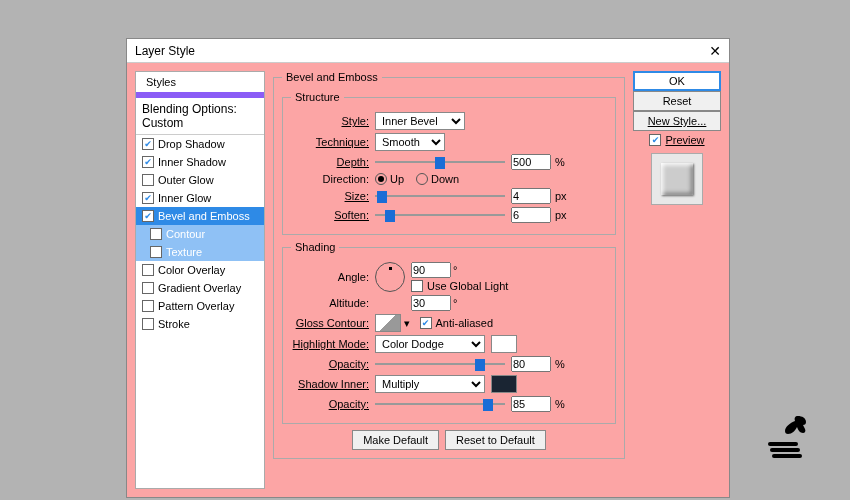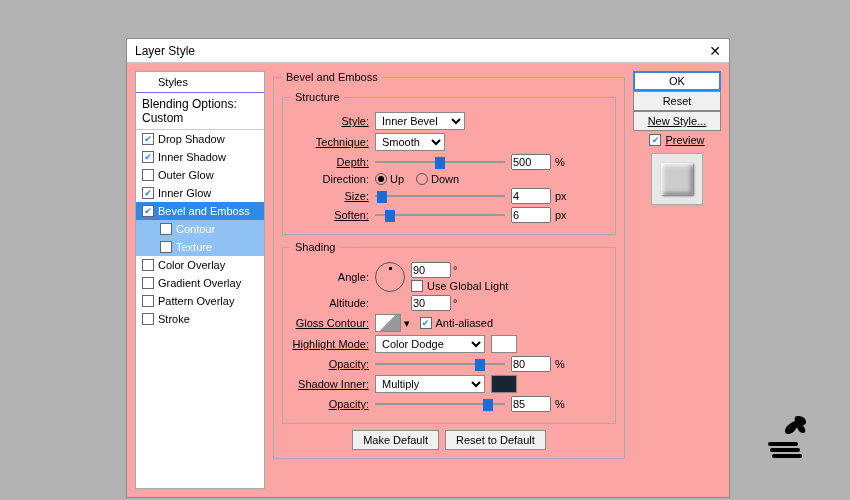--- a/index.html
+++ b/index.html
@@ -3,25 +3,25 @@
 <meta charset="utf-8">
 <style>
 * { box-sizing: border-box; margin: 0; padding: 0; font-family: Tahoma, sans-serif; font-size: 11px; }
 body { background: #b3b3b3; width: 850px; height: 500px; position: relative; }
 .dialog { position: absolute; left: 126px; top: 38px; width: 604px; height: 460px; background: #fca5a5; border: 1px solid #888; }
 .titlebar { height: 24px; background: #fff; border-bottom: 1px solid #ccc; display: flex; align-items: center; justify-content: space-between; padding: 0 8px; }
 .titlebar-title { font-size: 12px; }
 .close-x { font-size: 14px; cursor: pointer; }
 .body { display: flex; padding: 8px; gap: 8px; height: calc(100% - 24px); }
 .styles-panel { width: 130px; border: 1px solid #aaa; background: #fff; }
-.styles-header { padding: 4px 22px; border-bottom: 1px solid #8b5cf6; }
+.styles-header { padding: 4px 10px; border-bottom: 6px solid #8b5cf6; }
 .styles-subheader { padding: 4px 6px; border-bottom: 1px solid #ccc; font-size: 12px; }
 .style-item { padding: 3px 6px; display: flex; align-items: center; gap: 4px; cursor: pointer; }
 .style-item.selected { background: #2e8ae6; color: #fff; }
-.style-item.sub { background: #8fc1f5; color: #fff; padding-left: 24px; }
+.style-item.sub { background: #8fc1f5; color: #fff; padding-left: 14px; }
 .chk { width: 12px; height: 12px; border: 1px solid #666; background: #fff; display: inline-flex; align-items: center; justify-content: center; font-size: 9px; color: #2e8ae6; }
 .chk.checked::before { content: "✔"; }
 .main { flex: 1; position: relative; }
 fieldset { border: 1px solid #aaa; padding: 6px 8px 8px 8px; margin-bottom: 6px; position: relative; }
 fieldset > legend { padding: 0 4px; font-weight: normal; }
 .inner-fieldset { margin-top: 2px; }
 .row { display: flex; align-items: center; margin: 3px 0; }
 .lbl { width: 78px; text-align: right; margin-right: 6px; text-decoration: underline; }
 .lbl.nounder { text-decoration: none; }
 select, input[type=text] { border: 1px solid #888; height: 18px; padding: 0 2px; background: #fff; }

